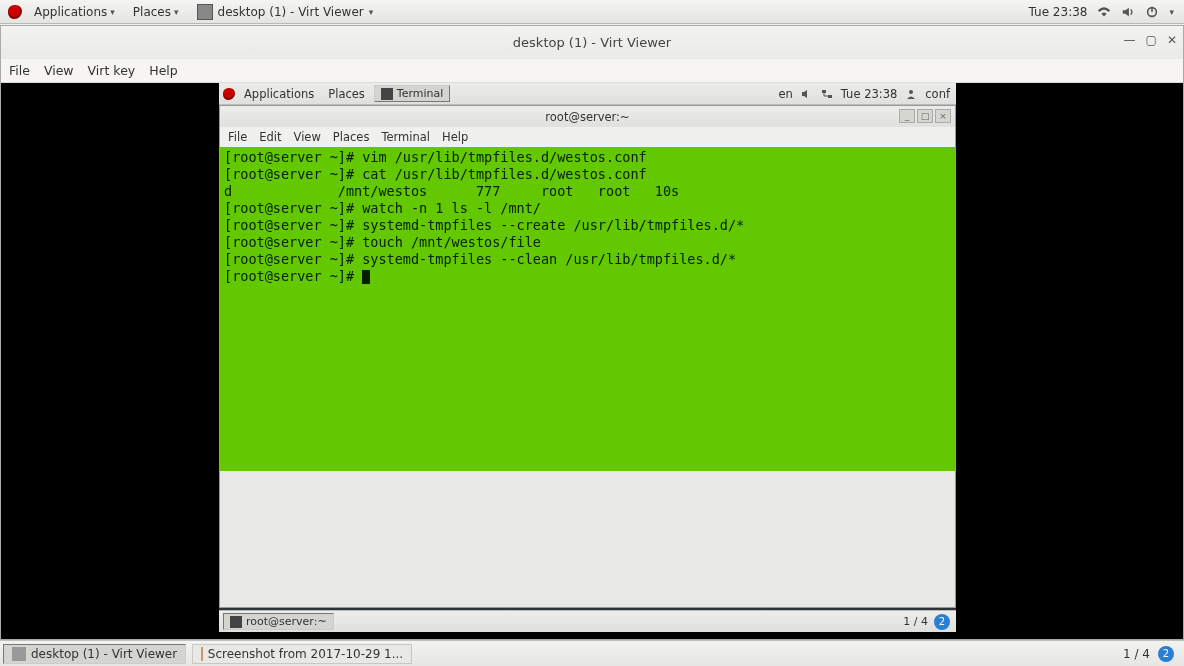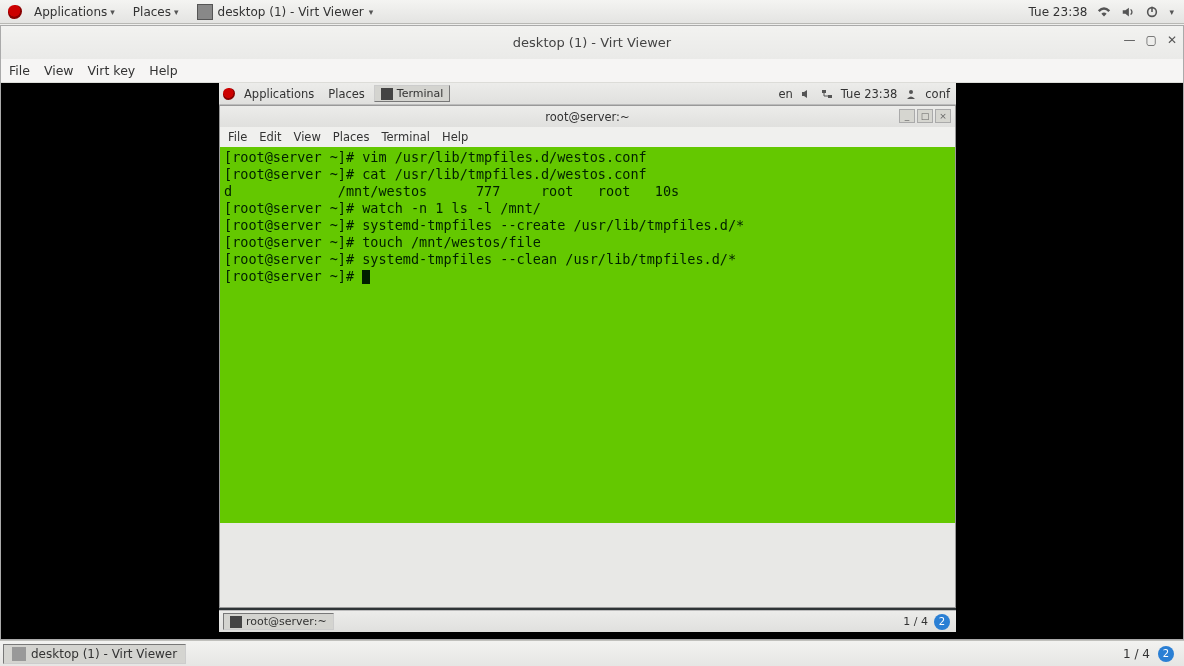--- a/index.html
+++ b/index.html
@@ -29,21 +29,21 @@
   .inner-topbar .task { display:flex; align-items:center; gap:4px; background:#d4d4d0; padding:1px 6px; border:1px outset #ccc; font-size:11px;}
   .inner-topbar .right { margin-left:auto; display:flex; align-items:center; gap:8px; padding-right:6px;}
   .tiny-icon { width:12px; height:12px; display:inline-block;}
   
   
   .term-window { position:absolute; left:0; top:22px; width:737px; height:503px; background:#e8e8e6; border:1px solid #999;}
   .term-titlebar { height:21px; background:linear-gradient(#ececea,#e0e0de); display:flex; align-items:center; justify-content:center; position:relative; font-size:11.5px; color:#333;}
   .term-titlebar .tctl { position:absolute; right:4px; top:3px; display:flex; gap:2px;}
   .term-titlebar .tctl span { width:16px; height:14px; background:#d6d6d0; border:1px solid #aaa; font-size:9px; text-align:center; line-height:13px; color:#666;}
   .term-menubar { height:20px; display:flex; align-items:center; gap:12px; padding:0 8px; font-size:11.5px; color:#333; background:#f0f0ee;}
-  .term-body { position:relative; width:735px; height:376px; background:#64c800; font-family:"DejaVu Sans Mono","Liberation Mono",monospace; font-size:13.5px; line-height:17px; color:#002000; padding:2px 4px; white-space:pre;}
+  .term-body { position:relative; width:735px; height:324px; background:#64c800; font-family:"DejaVu Sans Mono","Liberation Mono",monospace; font-size:13.5px; line-height:17px; color:#002000; padding:2px 4px; white-space:pre;}
   .cursor-block { display:inline-block; width:8px; height:14px; background:#002000; vertical-align:text-bottom;}
   
   
   .inner-bottombar { position:absolute; left:0; bottom:0; width:737px; height:22px; background:linear-gradient(#ececea,#e0e0de); display:flex; align-items:center; font-size:11px; color:#333; border-top:1px solid #bbb;}
   .inner-bottombar .task { display:flex; align-items:center; gap:4px; background:#d4d4d0; padding:1px 6px; border:1px inset #ccc; margin-left:4px;}
   .inner-bottombar .right { margin-left:auto; display:flex; align-items:center; gap:6px; padding-right:6px;}
   .ws-badge { width:16px; height:16px; border-radius:50%; background:#2a7fd4; color:#fff; font-size:10px; display:flex; align-items:center; justify-content:center;}
   
   
   .outer-bottombar { position:absolute; left:0; bottom:0; width:1184px; height:26px; background:linear-gradient(#f2f2f0,#e6e6e4); border-top:1px solid #c0c0bc; display:flex; align-items:center; font-size:12px; color:#333;}
@@ -176,17 +176,21 @@
       </div>
     </div>
   </div>
 </div>
 
 <div class="outer-bottombar">
   <div class="task active">
     <span class="foot-icon"></span>
     <span>desktop (1) - Virt Viewer</span>
   </div>
+  <div class="task">
+    <span class="foot-icon" style="background:#c96;"></span>
+    <span>Screenshot from 2017-10-29 1...</span>
+  </div>
   <div class="right">
     <span>1 / 4</span>
     <span class="ws-badge">2</span>
   </div>
 </div>
 
 </body></html>

